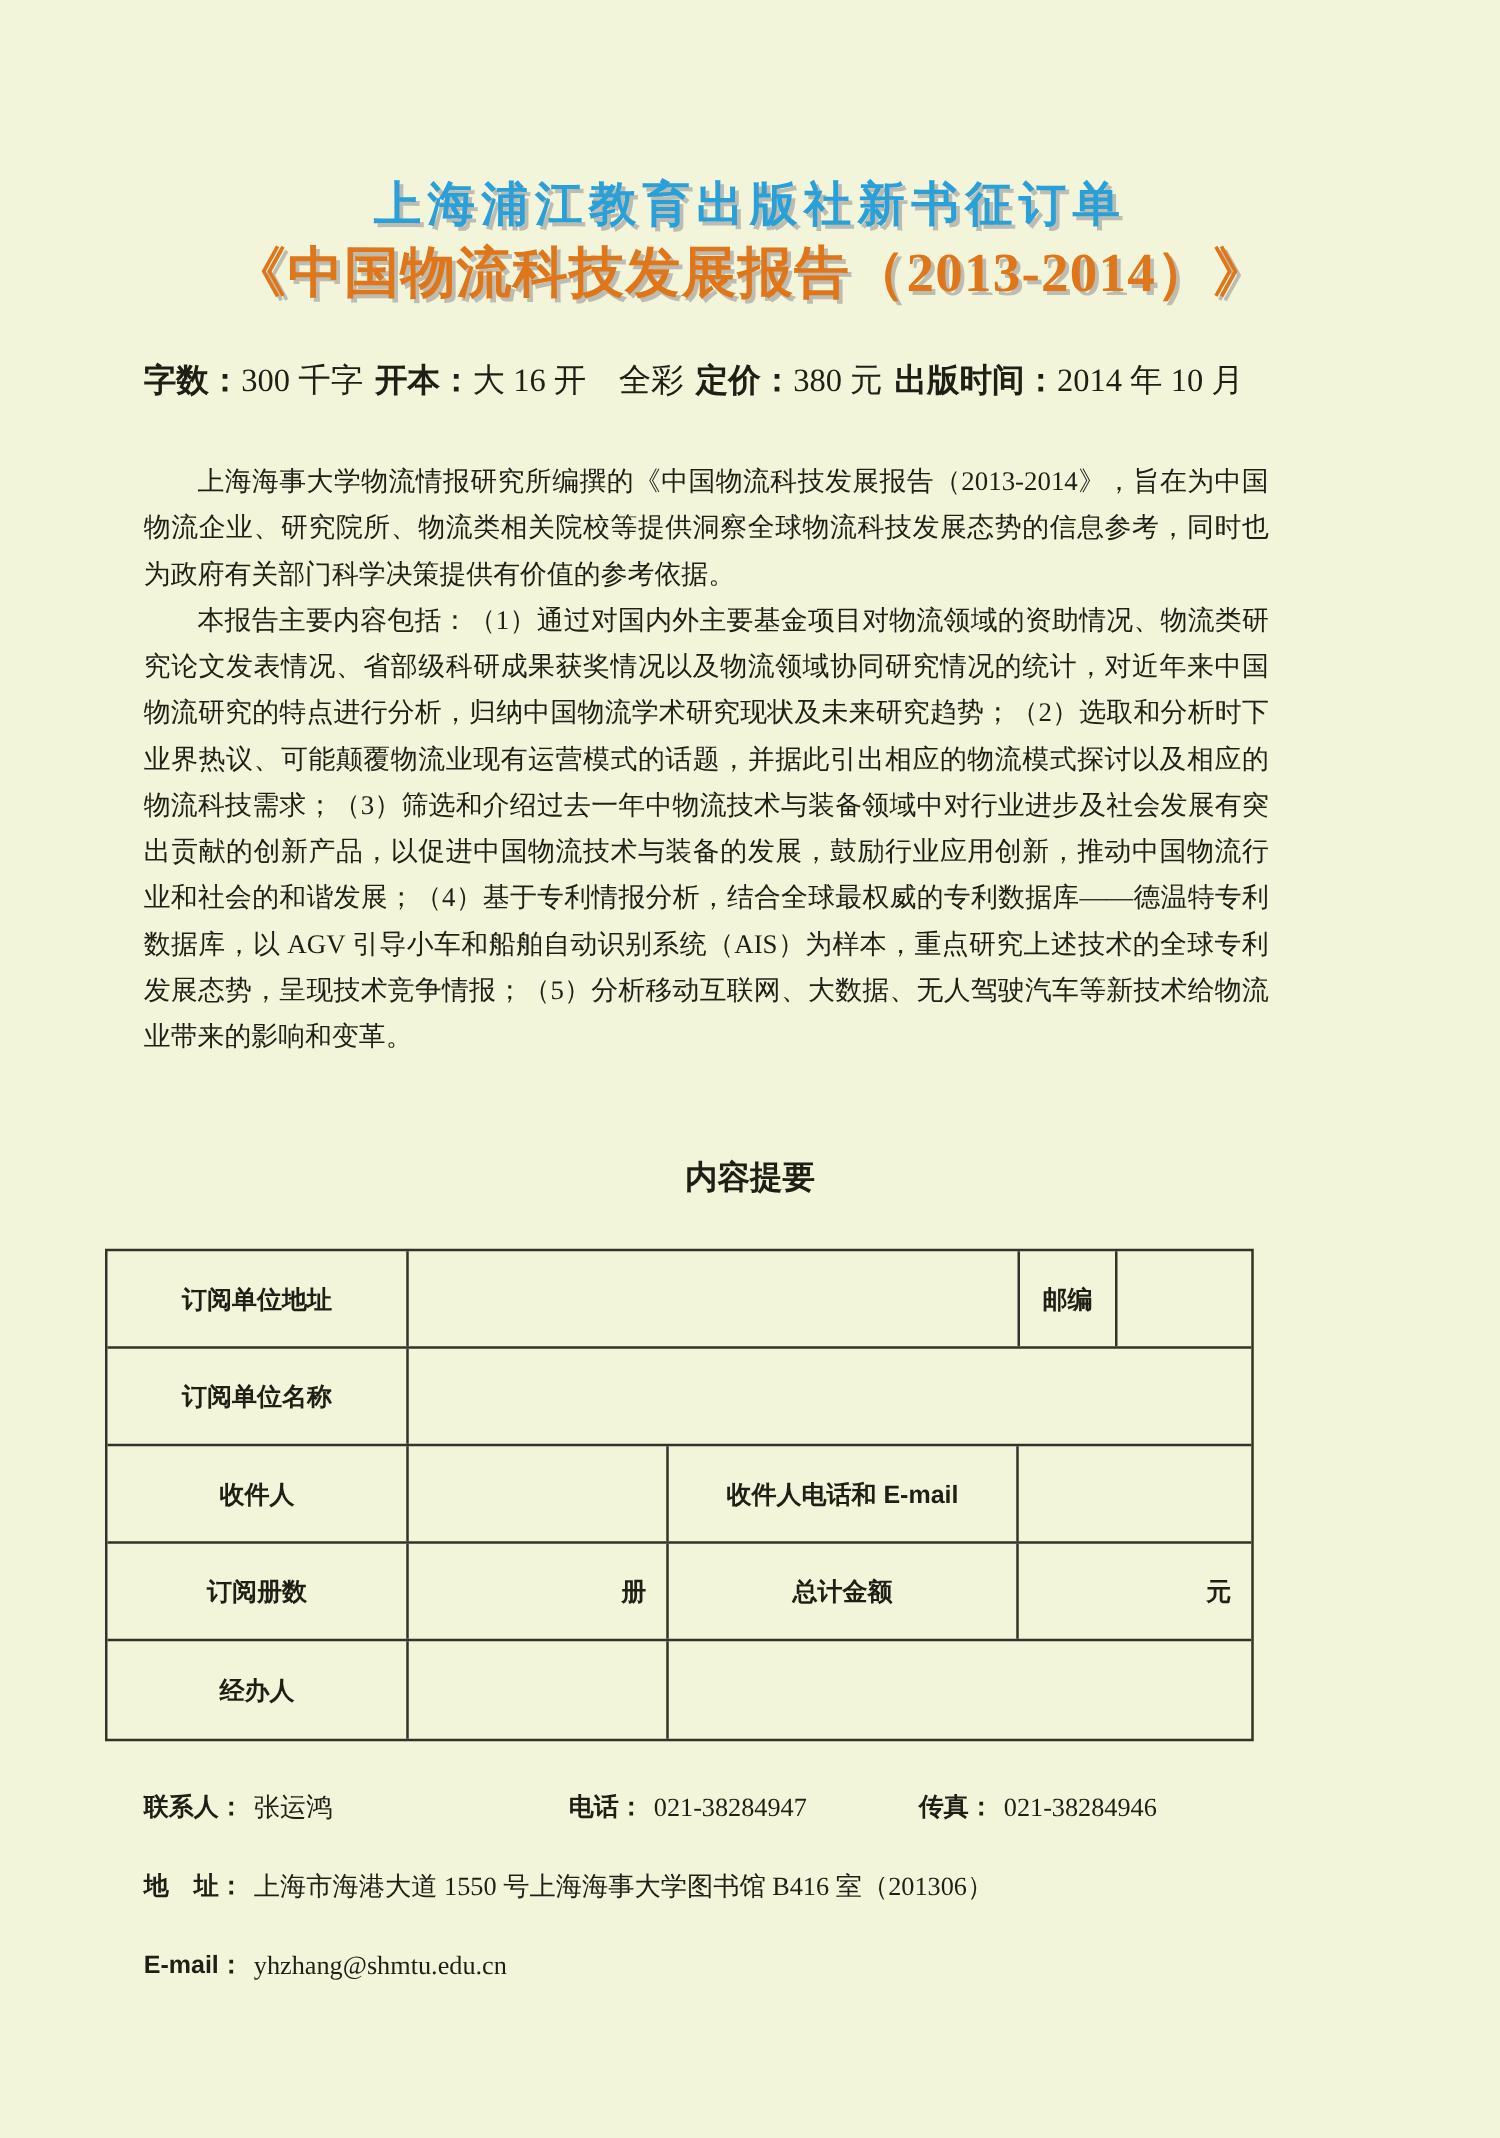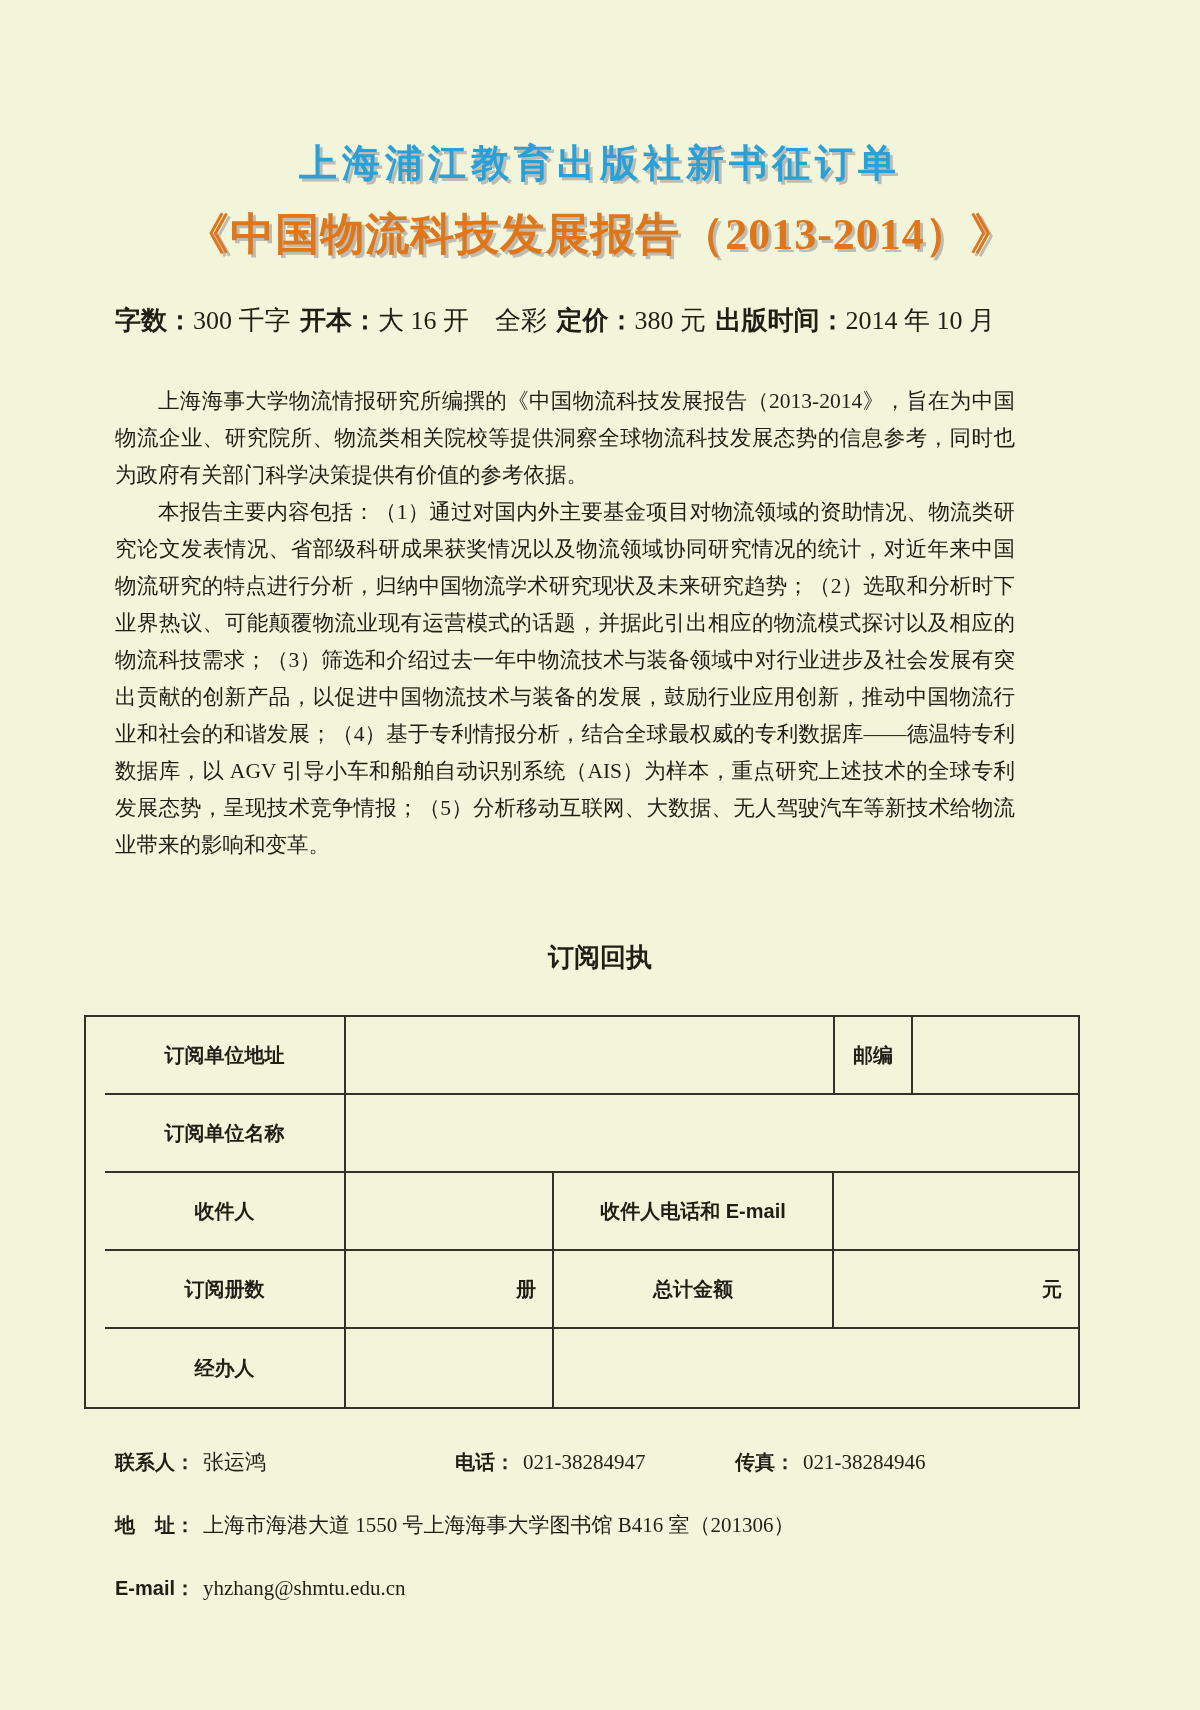--- a/index.html
+++ b/index.html
@@ -25,21 +25,20 @@
     margin-top:138px;
     text-align:center;
     font-family:"Liberation Sans","DejaVu Sans",sans-serif;
     font-weight:bold;
     font-size:38px;
     letter-spacing:5px;
     color:var(--header-blue);
     text-shadow:3px 3px 0 var(--shadow-gray);
   }
   .book-title{
-    margin-top:16px;
     text-align:center;
     font-family:"Liberation Serif","DejaVu Serif",serif;
     font-weight:bold;
     font-size:44px;
     letter-spacing:1px;
     color:var(--title-orange);
     text-shadow:3px 3px 0 var(--shadow-gray);
   }
 
   .specs{
@@ -72,23 +71,22 @@
   .reply-heading{
     margin-top:76px;
     text-align:center;
     font-family:"Liberation Sans","DejaVu Sans",sans-serif;
     font-weight:bold;
     font-size:26px;
   }
 
   .ftable{
     margin:40px 0 0 84px;
-    width:996px;
+    width:919px;
     border:2px solid var(--table-border);
-    padding-left:19px;
   }
   .frow{display:flex;height:78px;}
   .frow:not(:last-child){border-bottom:2px solid var(--table-border);}
   .fcell{
     border-right:2px solid var(--table-border);
     display:flex;align-items:center;justify-content:center;
     font-size:20px;
   }
   .fcell:last-child{border-right:none;}
   .fcell.label{
@@ -135,21 +133,21 @@
     <span class="spec">
       <span class="lbl">出版时间：</span><span>2014 年 10 月</span>
     </span>
   </div>
 
   <div class="summary">
     <p class="para">上海海事大学物流情报研究所编撰的《中国物流科技发展报告（2013-2014》，旨在为中国物流企业、研究院所、物流类相关院校等提供洞察全球物流科技发展态势的信息参考，同时也为政府有关部门科学决策提供有价值的参考依据。</p>
     <p class="para">本报告主要内容包括：（1）通过对国内外主要基金项目对物流领域的资助情况、物流类研究论文发表情况、省部级科研成果获奖情况以及物流领域协同研究情况的统计，对近年来中国物流研究的特点进行分析，归纳中国物流学术研究现状及未来研究趋势；（2）选取和分析时下业界热议、可能颠覆物流业现有运营模式的话题，并据此引出相应的物流模式探讨以及相应的物流科技需求；（3）筛选和介绍过去一年中物流技术与装备领域中对行业进步及社会发展有突出贡献的创新产品，以促进中国物流技术与装备的发展，鼓励行业应用创新，推动中国物流行业和社会的和谐发展；（4）基于专利情报分析，结合全球最权威的专利数据库——德温特专利数据库，以 AGV 引导小车和船舶自动识别系统（AIS）为样本，重点研究上述技术的全球专利发展态势，呈现技术竞争情报；（5）分析移动互联网、大数据、无人驾驶汽车等新技术给物流业带来的影响和变革。</p>
   </div>
 
-  <div class="reply-heading">订阅回执</div>
+  <div class="reply-heading">内容提要</div>
 
   <div class="ftable">
     <div class="frow">
       <div class="fcell label w-c1">订阅单位地址</div>
       <div class="fcell w-r1c2"></div>
       <div class="fcell label w-r1c3">邮编</div>
       <div class="fcell w-r1c4"></div>
     </div>
     <div class="frow">
       <div class="fcell label w-c1">订阅单位名称</div>

